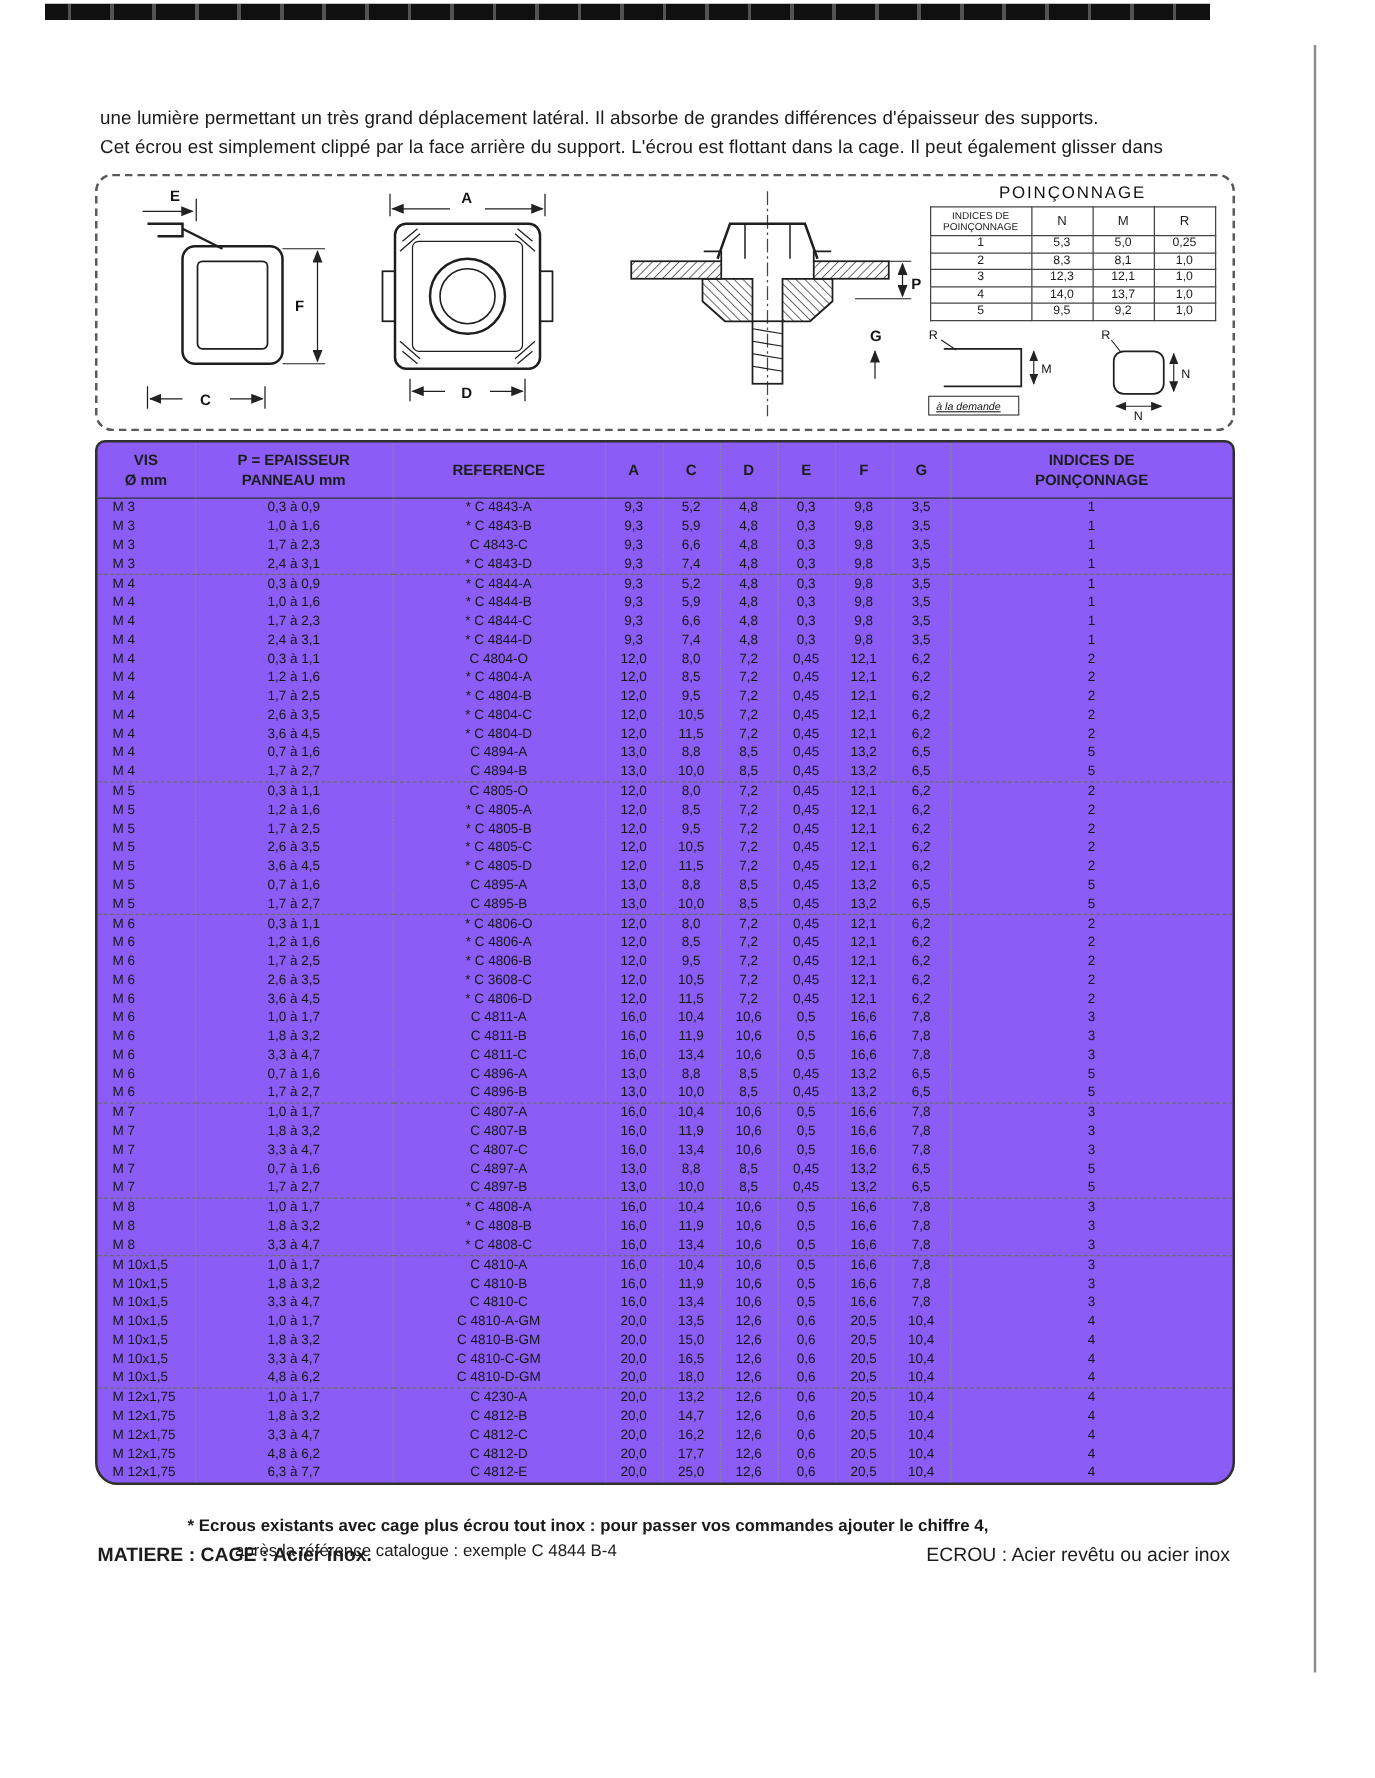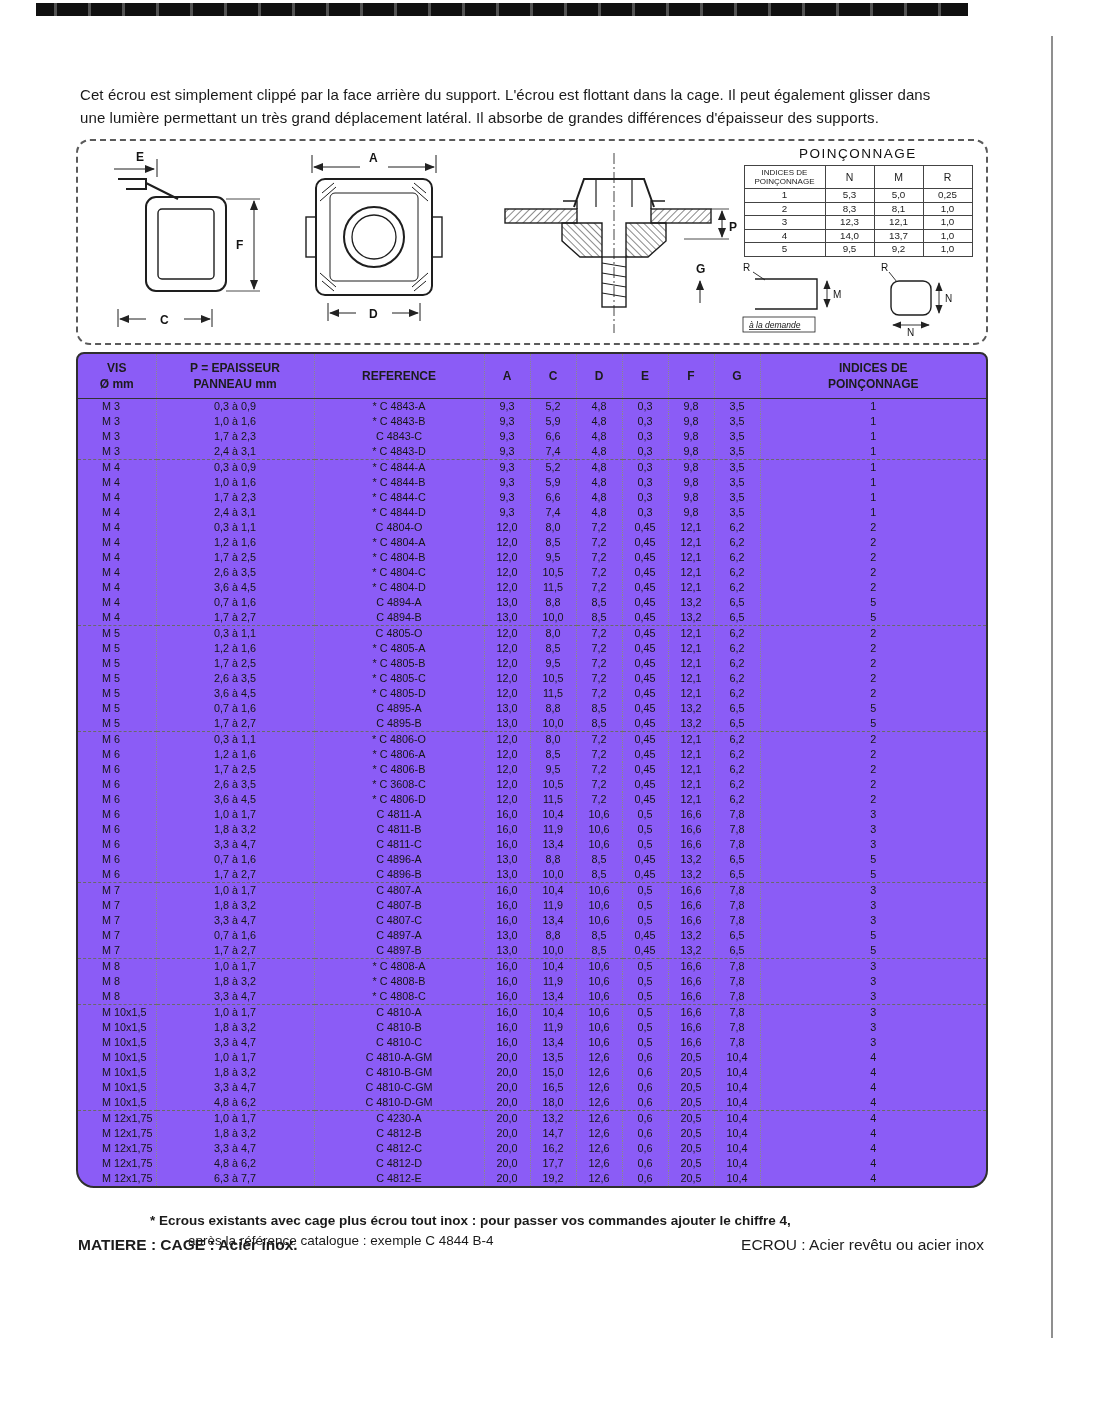--- a/index.html
+++ b/index.html
@@ -32,39 +32,39 @@
   .spec-table{width:100%;border-collapse:collapse;table-layout:fixed;}
   .spec-table th{
     font-size:12px;font-weight:bold;text-align:center;white-space:pre-line;
     padding:6px 2px;line-height:1.35;border-bottom:1.5px solid #333;
   }
   .spec-table td{
     font-size:10.8px;height:15px;line-height:15px;padding:0 2px;text-align:center;
     white-space:nowrap;overflow:hidden;color:#161616;
   }
   .spec-table th + th, .spec-table td + td{border-left:1px dotted #8a8a8a;}
-  .spec-table td.col-vis{text-align:left;padding-left:24px;}
+  .spec-table td.col-vis{text-align:left;padding-left:12px;}
   .spec-table tr.group-end td{border-bottom:1px dashed #6a6a6a;}
   .matiere-line{position:absolute;left:78px;top:1192px;width:906px;display:flex;justify-content:space-between;font-size:15.5px;margin-top:44px;}
   .matiere-line .bold{font-weight:bold;}
   .footnote{position:absolute;font-size:13.5px;color:#1a1a1a;}
   .n1{left:150px;top:1213px;font-weight:bold;}
   .n2{left:168px;top:1233px;margin-left:20px;}
 </style>
 </head>
 <body>
 
 <div class="page">
 
   <div class="topbar"></div>
   <div class="edge-line"></div>
 
   <div class="intro">
+    <div>une lumière permettant un très grand déplacement latéral. Il absorbe de grandes différences d'épaisseur des supports.</div>
     <div>Cet écrou est simplement clippé par la face arrière du support. L'écrou est flottant dans la cage. Il peut également glisser dans</div>
-    <div>une lumière permettant un très grand déplacement latéral. Il absorbe de grandes différences d'épaisseur des supports.</div>
   </div>
 
   <div class="diagram-box">
     <svg class="drawings" width="656" height="194" viewBox="0 0 656 194">
       <defs>
         <marker id="mE" markerWidth="10" markerHeight="8" refX="9" refY="4" orient="auto">
             <path d="M0,0 L10,4 L0,8 z" fill="#222"></path>
           </marker>
         <marker id="mS" markerWidth="10" markerHeight="8" refX="1" refY="4" orient="auto">
             <path d="M10,0 L0,4 L10,8 z" fill="#222"></path>
@@ -845,21 +845,21 @@
             <td>0,6</td>
             <td>20,5</td>
             <td>10,4</td>
             <td>4</td>
           </tr>
           <tr>
             <td class="col-vis">M 12x1,75</td>
             <td>6,3 à 7,7</td>
             <td>C 4812-E</td>
             <td>20,0</td>
-            <td>19,2</td>
+            <td>25,0</td>
             <td>12,6</td>
             <td>0,6</td>
             <td>20,5</td>
             <td>10,4</td>
             <td>4</td>
           </tr>
         </tbody>
     </table>
   </div>
 

